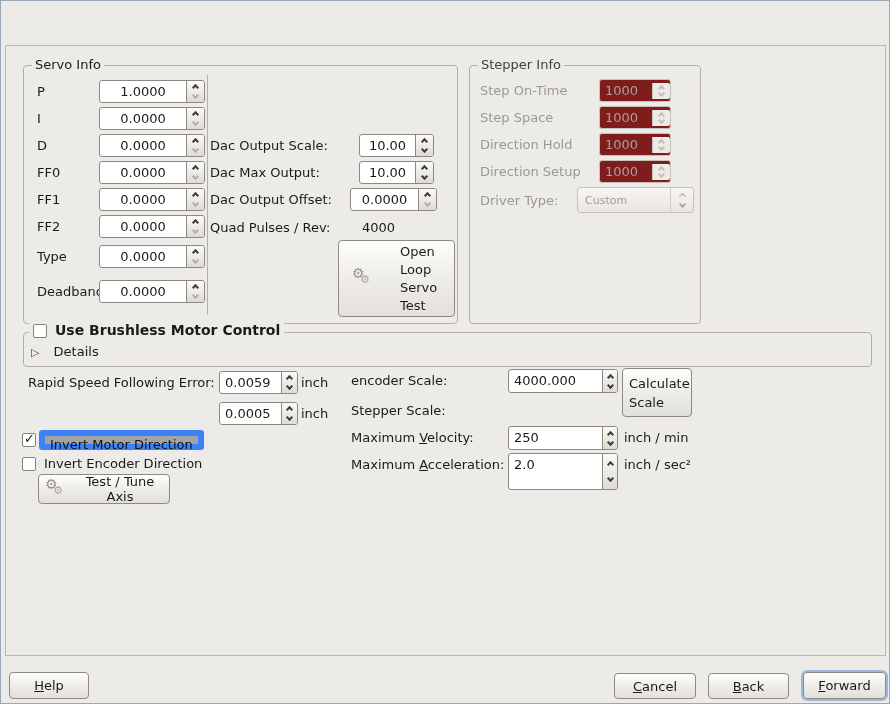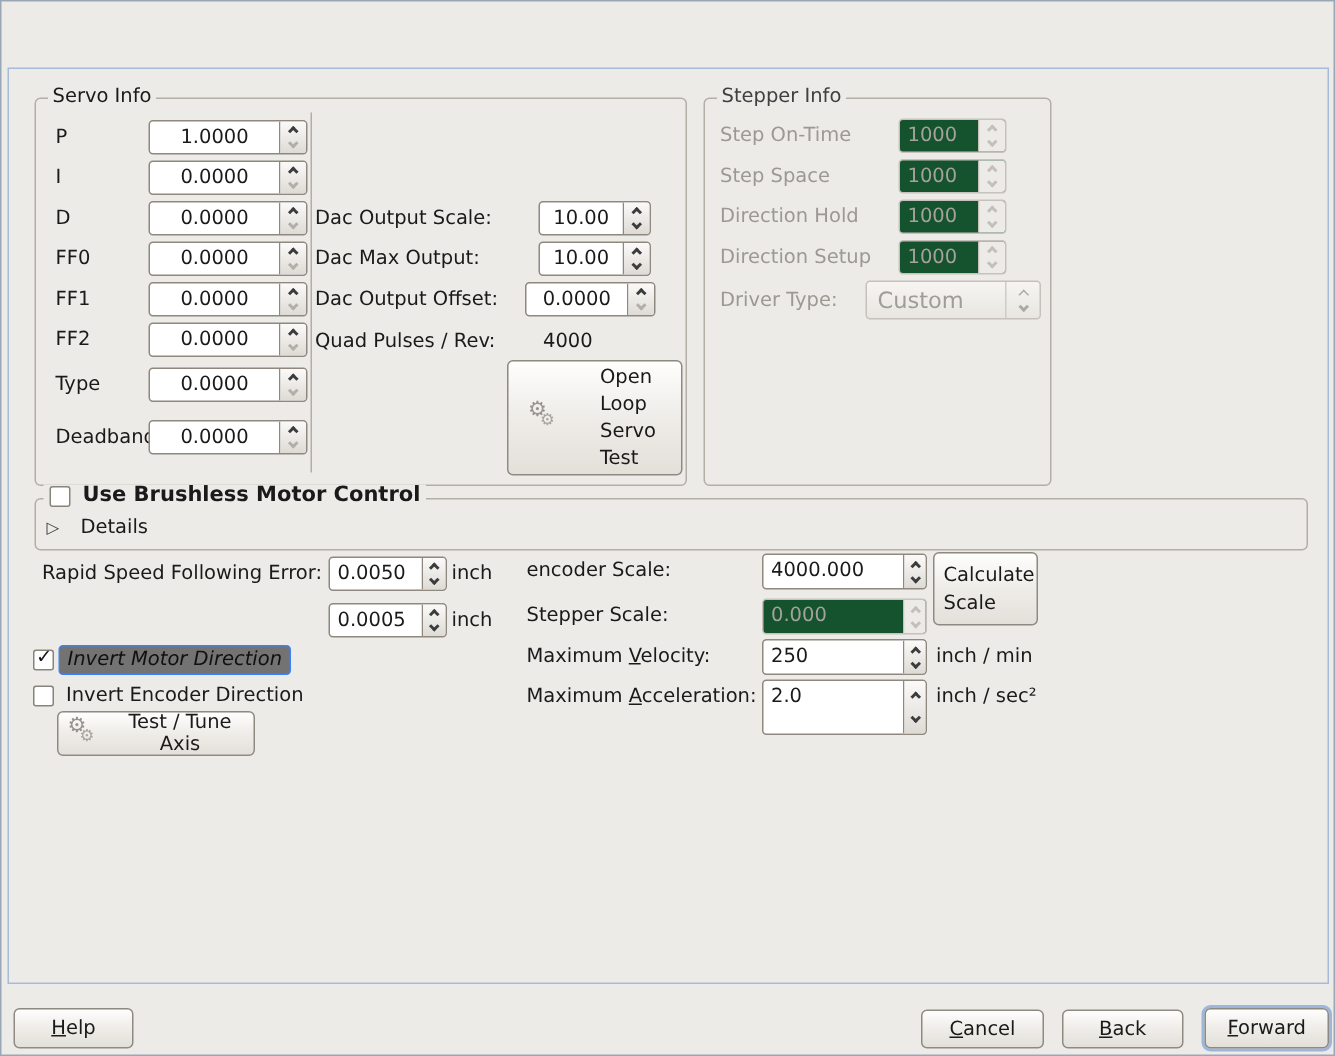--- a/index.html
+++ b/index.html
@@ -20,44 +20,44 @@
   }
   .lbl{position:absolute;font-size:13px;color:#1a1a1a;white-space:nowrap;height:23px;line-height:23px;}
   .lbl.dim{color:#9C9993;}
   .frame{position:absolute;border:1px solid #B3AFA7;border-radius:4px;}
   .legend{position:absolute;top:-9px;left:8px;background:#EDEBE8;padding:0 3px;font-size:13px;line-height:15px;color:#1a1a1a;white-space:nowrap;}
   .legend.dim{color:#404040;}
   
   .entry{position:absolute;display:flex;height:23px;box-sizing:border-box;background:#ffffff;border:1px solid #8E887E;border-radius:3px;font-size:13px;color:#1a1a1a;align-items:stretch;}
   .entry .val{flex:1;line-height:21px;padding:0 5px;overflow:hidden;white-space:nowrap;}
   .entry.center .val{text-align:center;padding:0 2px;}
-  .entry.dis{background:#14532d;border-color:#C6C2BB;color:#A5A19B;}
+  .entry.dis{background:#7f1d1d;border-color:#C6C2BB;color:#A5A19B;align-items:center;}
   .spin{width:17px;border-left:1px solid #8E887E;background:linear-gradient(180deg,#FBFAF9,#DEDBD5);border-radius:0 2px 2px 0;display:flex;flex-direction:column;}
   .entry.dis .spin{border-left-color:#C6C2BB;background:#EDEBE7;}
   .sp-half{flex:1;display:flex;align-items:center;justify-content:center;}
   .chev{display:block;width:5px;height:5px;box-sizing:border-box;}
   .chev.up{border-top:2px solid #3C3C3C;border-right:2px solid #3C3C3C;transform:rotate(-45deg);margin-top:3px;}
   .chev.down{border-bottom:2px solid #3C3C3C;border-right:2px solid #3C3C3C;transform:rotate(45deg);margin-bottom:3px;}
   .chev.muted{border-color:#B2AEA8;}
   .entry.dis .chev{border-color:#C3BFB9;}
   
   .btn{
     position:absolute;display:flex;align-items:center;justify-content:center;
     background:linear-gradient(180deg,#FEFEFD,#F0EEEA 45%,#E3E0DA);
     border:1px solid #8F8A81;border-radius:4px;font-size:13px;color:#1a1a1a;
     box-sizing:border-box;text-align:center;
   }
   .btn .u{text-decoration:underline;}
   .btn.focusring{box-shadow:0 0 0 2px #9CB6DC;}
   
   .cb{position:absolute;width:14px;height:14px;box-sizing:border-box;background:#fff;border:1px solid #89847B;border-radius:2px;}
   .cb .mark{position:absolute;left:1px;top:-3px;font-size:13px;font-weight:bold;color:#161616;line-height:16px;}
-  .hl{position:absolute;height:20px;line-height:18px;font-size:13px;color:#101010;background:#737373;border:1px solid #3b82f6;border-radius:3px;padding:0 5px;box-sizing:border-box;white-space:nowrap;font-style:italic;}
+  .hl{position:absolute;height:20px;line-height:18px;font-size:13px;color:#101010;background:#a3a3a3;border:6px solid #3b82f6;border-radius:3px;padding:0 5px;box-sizing:border-box;white-space:nowrap;}
   
-  .combo{position:absolute;display:flex;align-items:center;box-sizing:border-box;border:1px solid #C6C2BB;border-radius:3px;background:linear-gradient(180deg,#F6F5F3,#E9E6E1);font-size:15px;color:#A09D97;}
+  .combo{position:absolute;display:flex;align-items:center;box-sizing:border-box;border:1px solid #C6C2BB;border-radius:3px;background:linear-gradient(180deg,#F6F5F3,#E9E6E1);font-size:11px;color:#A09D97;}
   .combo .val{flex:1;padding:0 7px;white-space:nowrap;overflow:hidden;}
   .combo .arrows{width:22px;align-self:stretch;border-left:1px solid #CFCBC5;display:flex;flex-direction:column;align-items:center;justify-content:center;gap:3px;}
   .combo .chev{width:5px;height:5px;}
   .combo .chev.up{border-width:1.5px;margin:0;border-color:#ADA9A3;border-style:none solid solid none;border-top:1.5px solid #ADA9A3;border-right:1.5px solid #ADA9A3;border-bottom:none;border-left:none;}
   .combo .chev.down{margin:0;border-color:#ADA9A3;}
   
   .vsep{position:absolute;width:1px;background:#B3AFA7;}
   .gearwrap{position:relative;display:inline-block;width:24px;height:24px;flex:none;}
   .gear1{position:absolute;left:0;top:-2px;font-size:14px;color:#97948F;}
   .gear2{position:absolute;left:8px;top:6px;font-size:11px;color:#A8A5A0;}
@@ -307,21 +307,21 @@
         <b style="margin-left:8px;font-size:14px;">Use Brushless Motor Control</b>
       </span>
       <span class="lbl" style="left:7px;top:10px;height:18px;line-height:18px;">
         <span class="exp-tri">▷</span>
         <span style="margin-left:10px;">Details</span>
       </span>
     </div>
 
     <span class="lbl" style="left:22px;top:325px;">Rapid Speed Following Error:</span>
     <div class="entry" style="left:213px;top:325px;width:79px;">
-      <span class="val">0.0050</span>
+      <span class="val">0.0059</span>
       <span class="spin" style="width:15px;">
           <span class="sp-half">
             <i class="chev up"></i>
           </span>
           <span class="sp-half">
             <i class="chev down"></i>
           </span>
         </span>
     </div>
     <span class="unit" style="left:295px;top:325px;">inch</span>
@@ -349,31 +349,20 @@
           <span class="sp-half">
             <i class="chev down"></i>
           </span>
         </span>
     </div>
     <div class="btn" style="left:616px;top:322px;width:70px;height:49px;justify-content:flex-start;text-align:left;padding:0 6px;line-height:19px;">
       <span>Calculate Scale</span>
     </div>
 
     <span class="lbl" style="left:345px;top:353px;height:24px;line-height:24px;">Stepper Scale:</span>
-    <div class="entry dis" style="left:502px;top:353px;width:110px;height:24px;">
-      <span class="val">0.000</span>
-      <span class="spin" style="width:14px;">
-          <span class="sp-half">
-            <i class="chev up"></i>
-          </span>
-          <span class="sp-half">
-            <i class="chev down"></i>
-          </span>
-        </span>
-    </div>
 
     <span class="lbl" style="left:345px;top:380px;height:24px;line-height:24px;"><span>Maximum </span><span style="text-decoration:underline;">V</span><span>elocity:</span></span>
     <div class="entry" style="left:502px;top:380px;width:110px;height:24px;">
       <span class="val">250</span>
       <span class="spin" style="width:14px;">
           <span class="sp-half">
             <i class="chev up"></i>
           </span>
           <span class="sp-half">
             <i class="chev down"></i>

